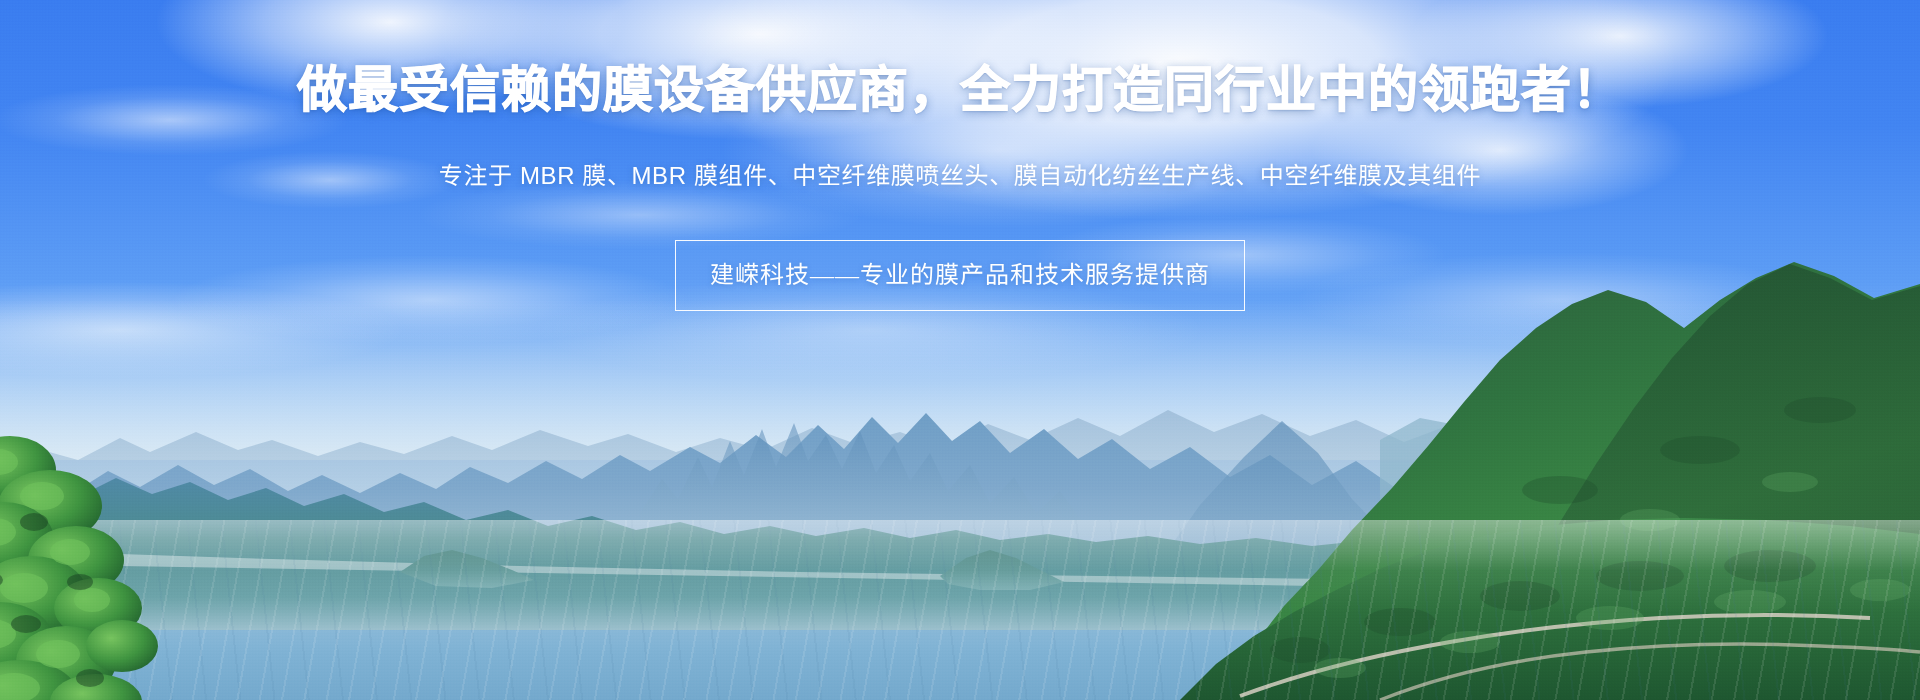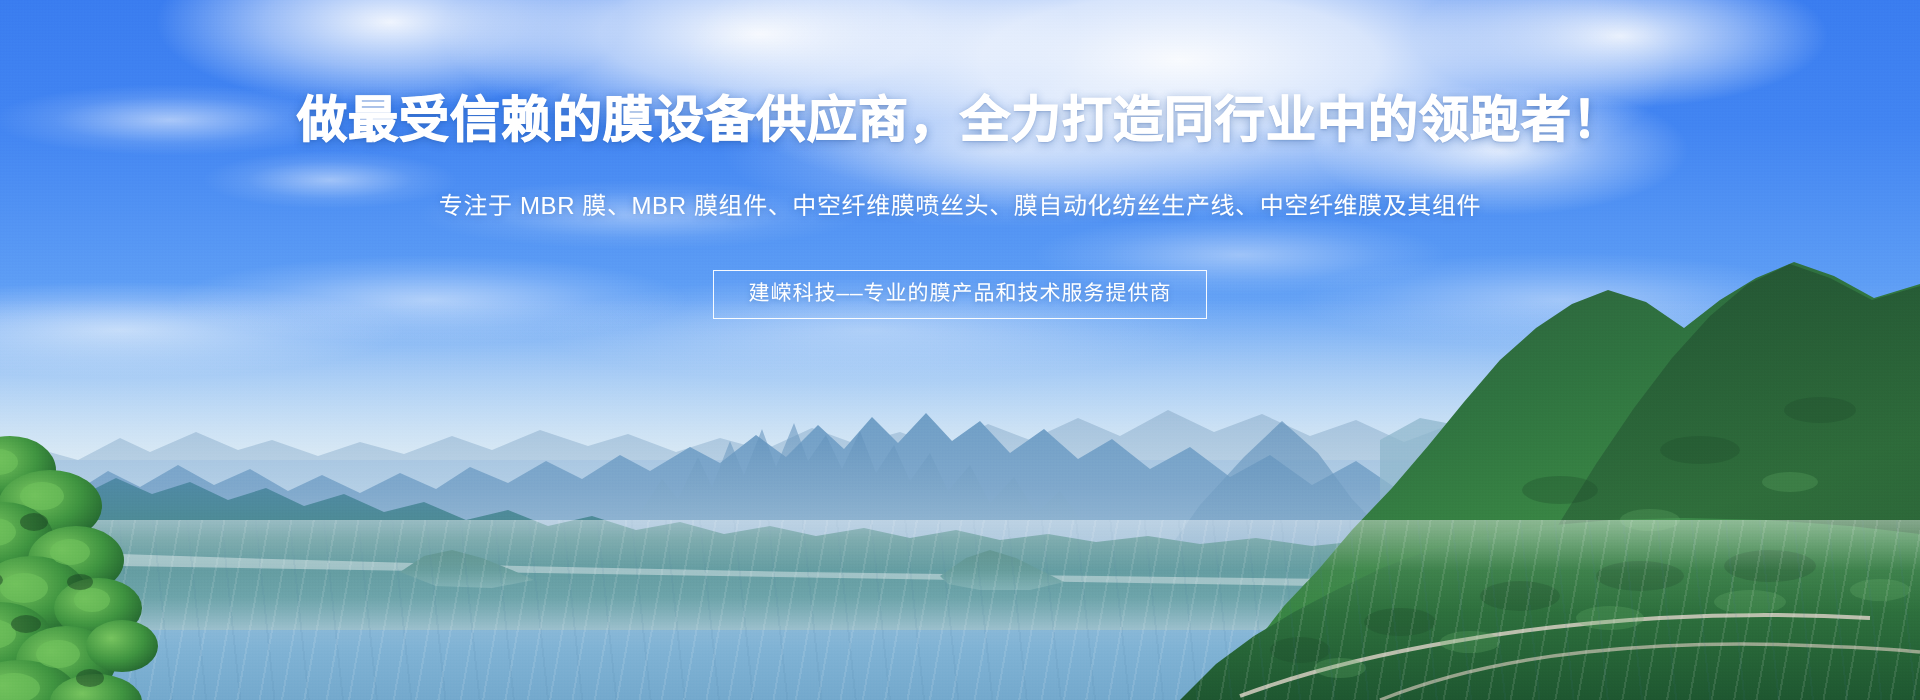--- a/index.html
+++ b/index.html
@@ -125,21 +125,21 @@
 
   
   .content {
     position: absolute;
     left: 0; right: 0; top: 0;
     text-align: center;
     z-index: 20;
   }
   .headline {
     margin: 0;
-    padding-top: 90px;
+    padding-top: 60px;
     font-size: 50px;
     font-weight: bold;
     letter-spacing: 1px;
     color: #ffffff;
     line-height: 1.22;
     text-shadow:
       0 0 1px rgba(255,255,255,0.9),
       0 2px 10px rgba(20,70,150,0.45),
       0 1px 2px rgba(20,70,150,0.35);
     -webkit-text-stroke: 1.1px #ffffff;
@@ -158,27 +158,27 @@
     text-align: center;
   }
   .tagline-wrap {
     margin: 0 auto;
     margin-top: 46px;
     display: inline-block;
   }
   .tagline {
     display: inline-block;
     border: 1px solid rgba(255,255,255,0.95);
-    padding: 11px 34px;
-    font-size: 21px;
+    padding: 20px 34px;
+    font-size: 24px;
     color: #ffffff;
     letter-spacing: 1px;
     line-height: 1.2;
     text-shadow: 0 1px 5px rgba(40,90,160,0.35);
-    font-family: Liberation Mono, monospace;
+    font-family: Liberation Serif, serif;
     background: rgba(255,255,255,0.02);
   }
 </style>
 </head>
 <body>
 
 <div class="banner">
 
   <div class="sky-haze"></div>
   <div class="cloud-wisps"></div>

